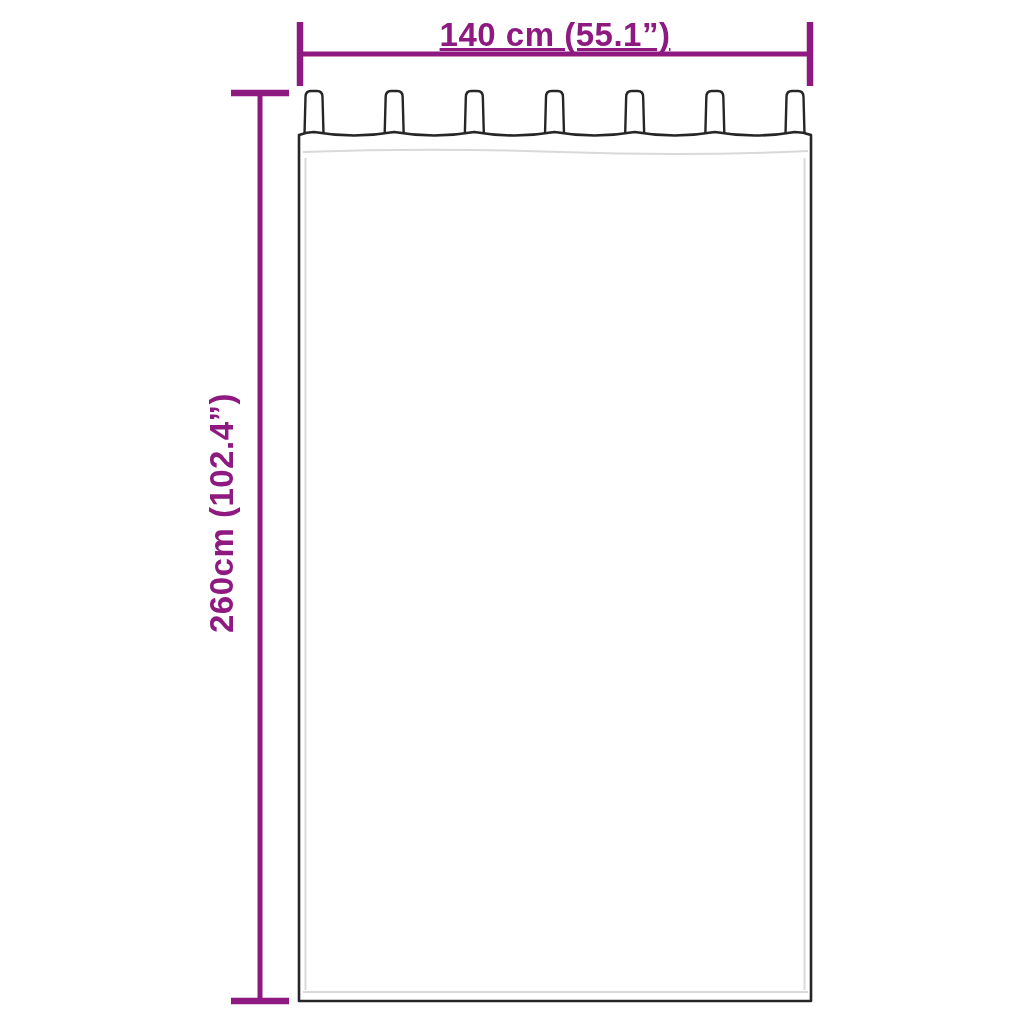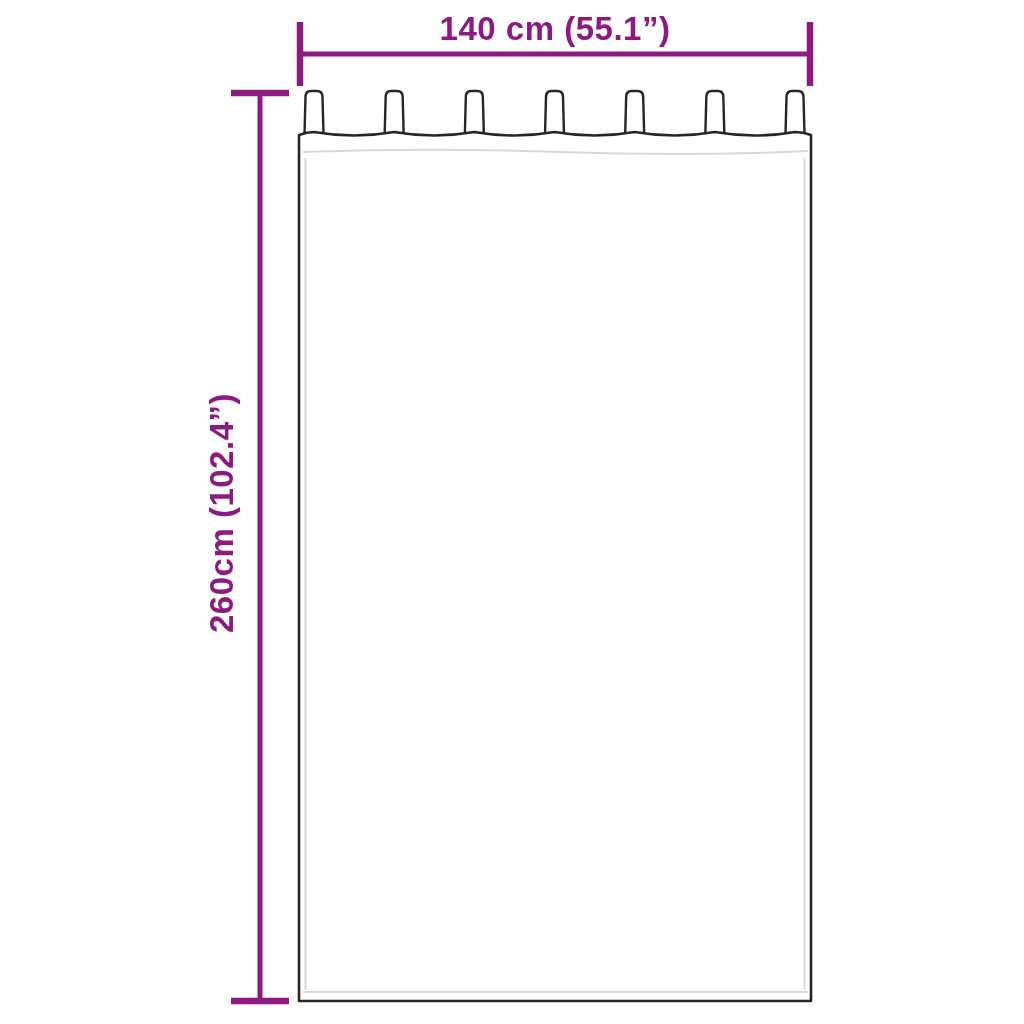--- a/index.html
+++ b/index.html
@@ -21,21 +21,21 @@
     position:absolute;
     color:var(--accent);
     font-weight:700;
     font-size:33px;
     letter-spacing:0.5px;
     white-space:nowrap;
     text-align:center;
     user-select:none;
   }
   #width-label{
-    left:300px;top:9px;width:510px;height:40px;line-height:40px;
+    left:300px;top:15px;width:510px;height:40px;line-height:40px;text-decoration:underline;
   }
   #height-label{
     left:72px;top:492px;width:300px;height:42px;line-height:42px;
     transform:rotate(-90deg);
   }
   .dim-line{stroke:var(--accent);stroke-width:5;fill:none;}
   .dim-cap{stroke:var(--accent);stroke-width:6.5;fill:none;}
   .tab{fill:#ffffff;stroke:var(--outline);stroke-width:2.4;stroke-linejoin:round;}
   .body-outline{fill:#ffffff;stroke:var(--outline);stroke-width:2.6;stroke-linejoin:round;}
   .hem{stroke:var(--hem);stroke-width:2;fill:none;}

